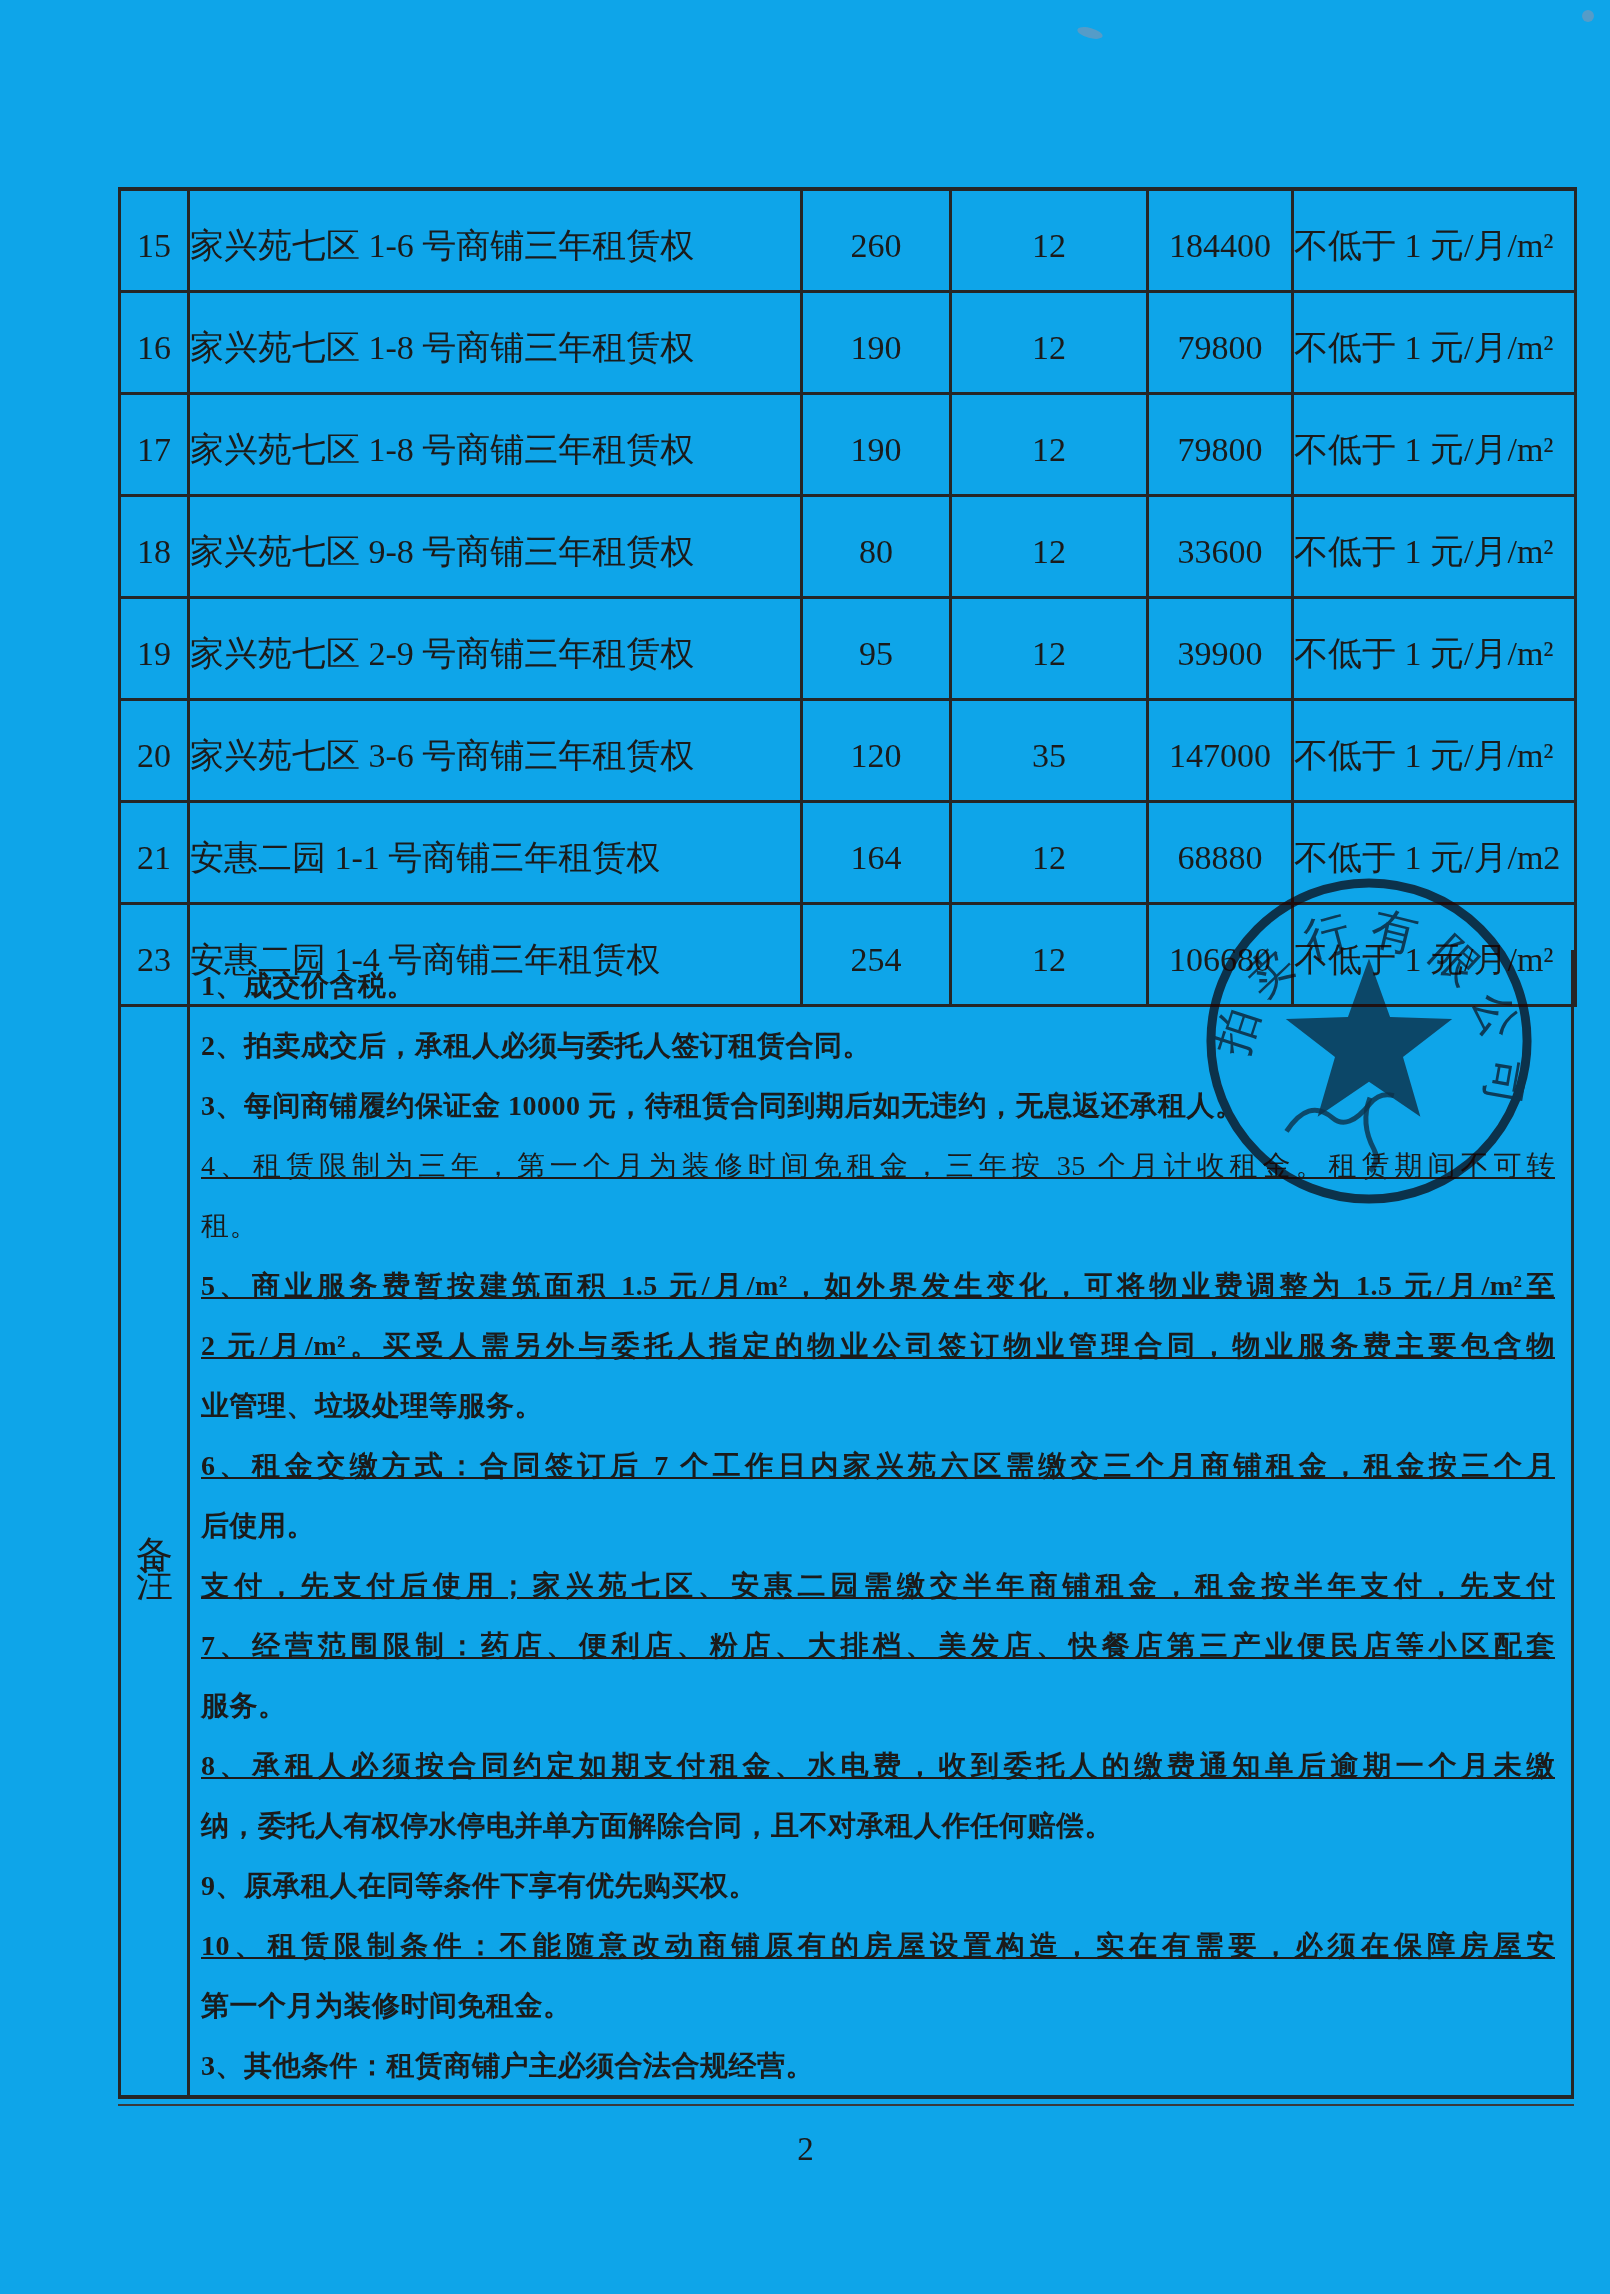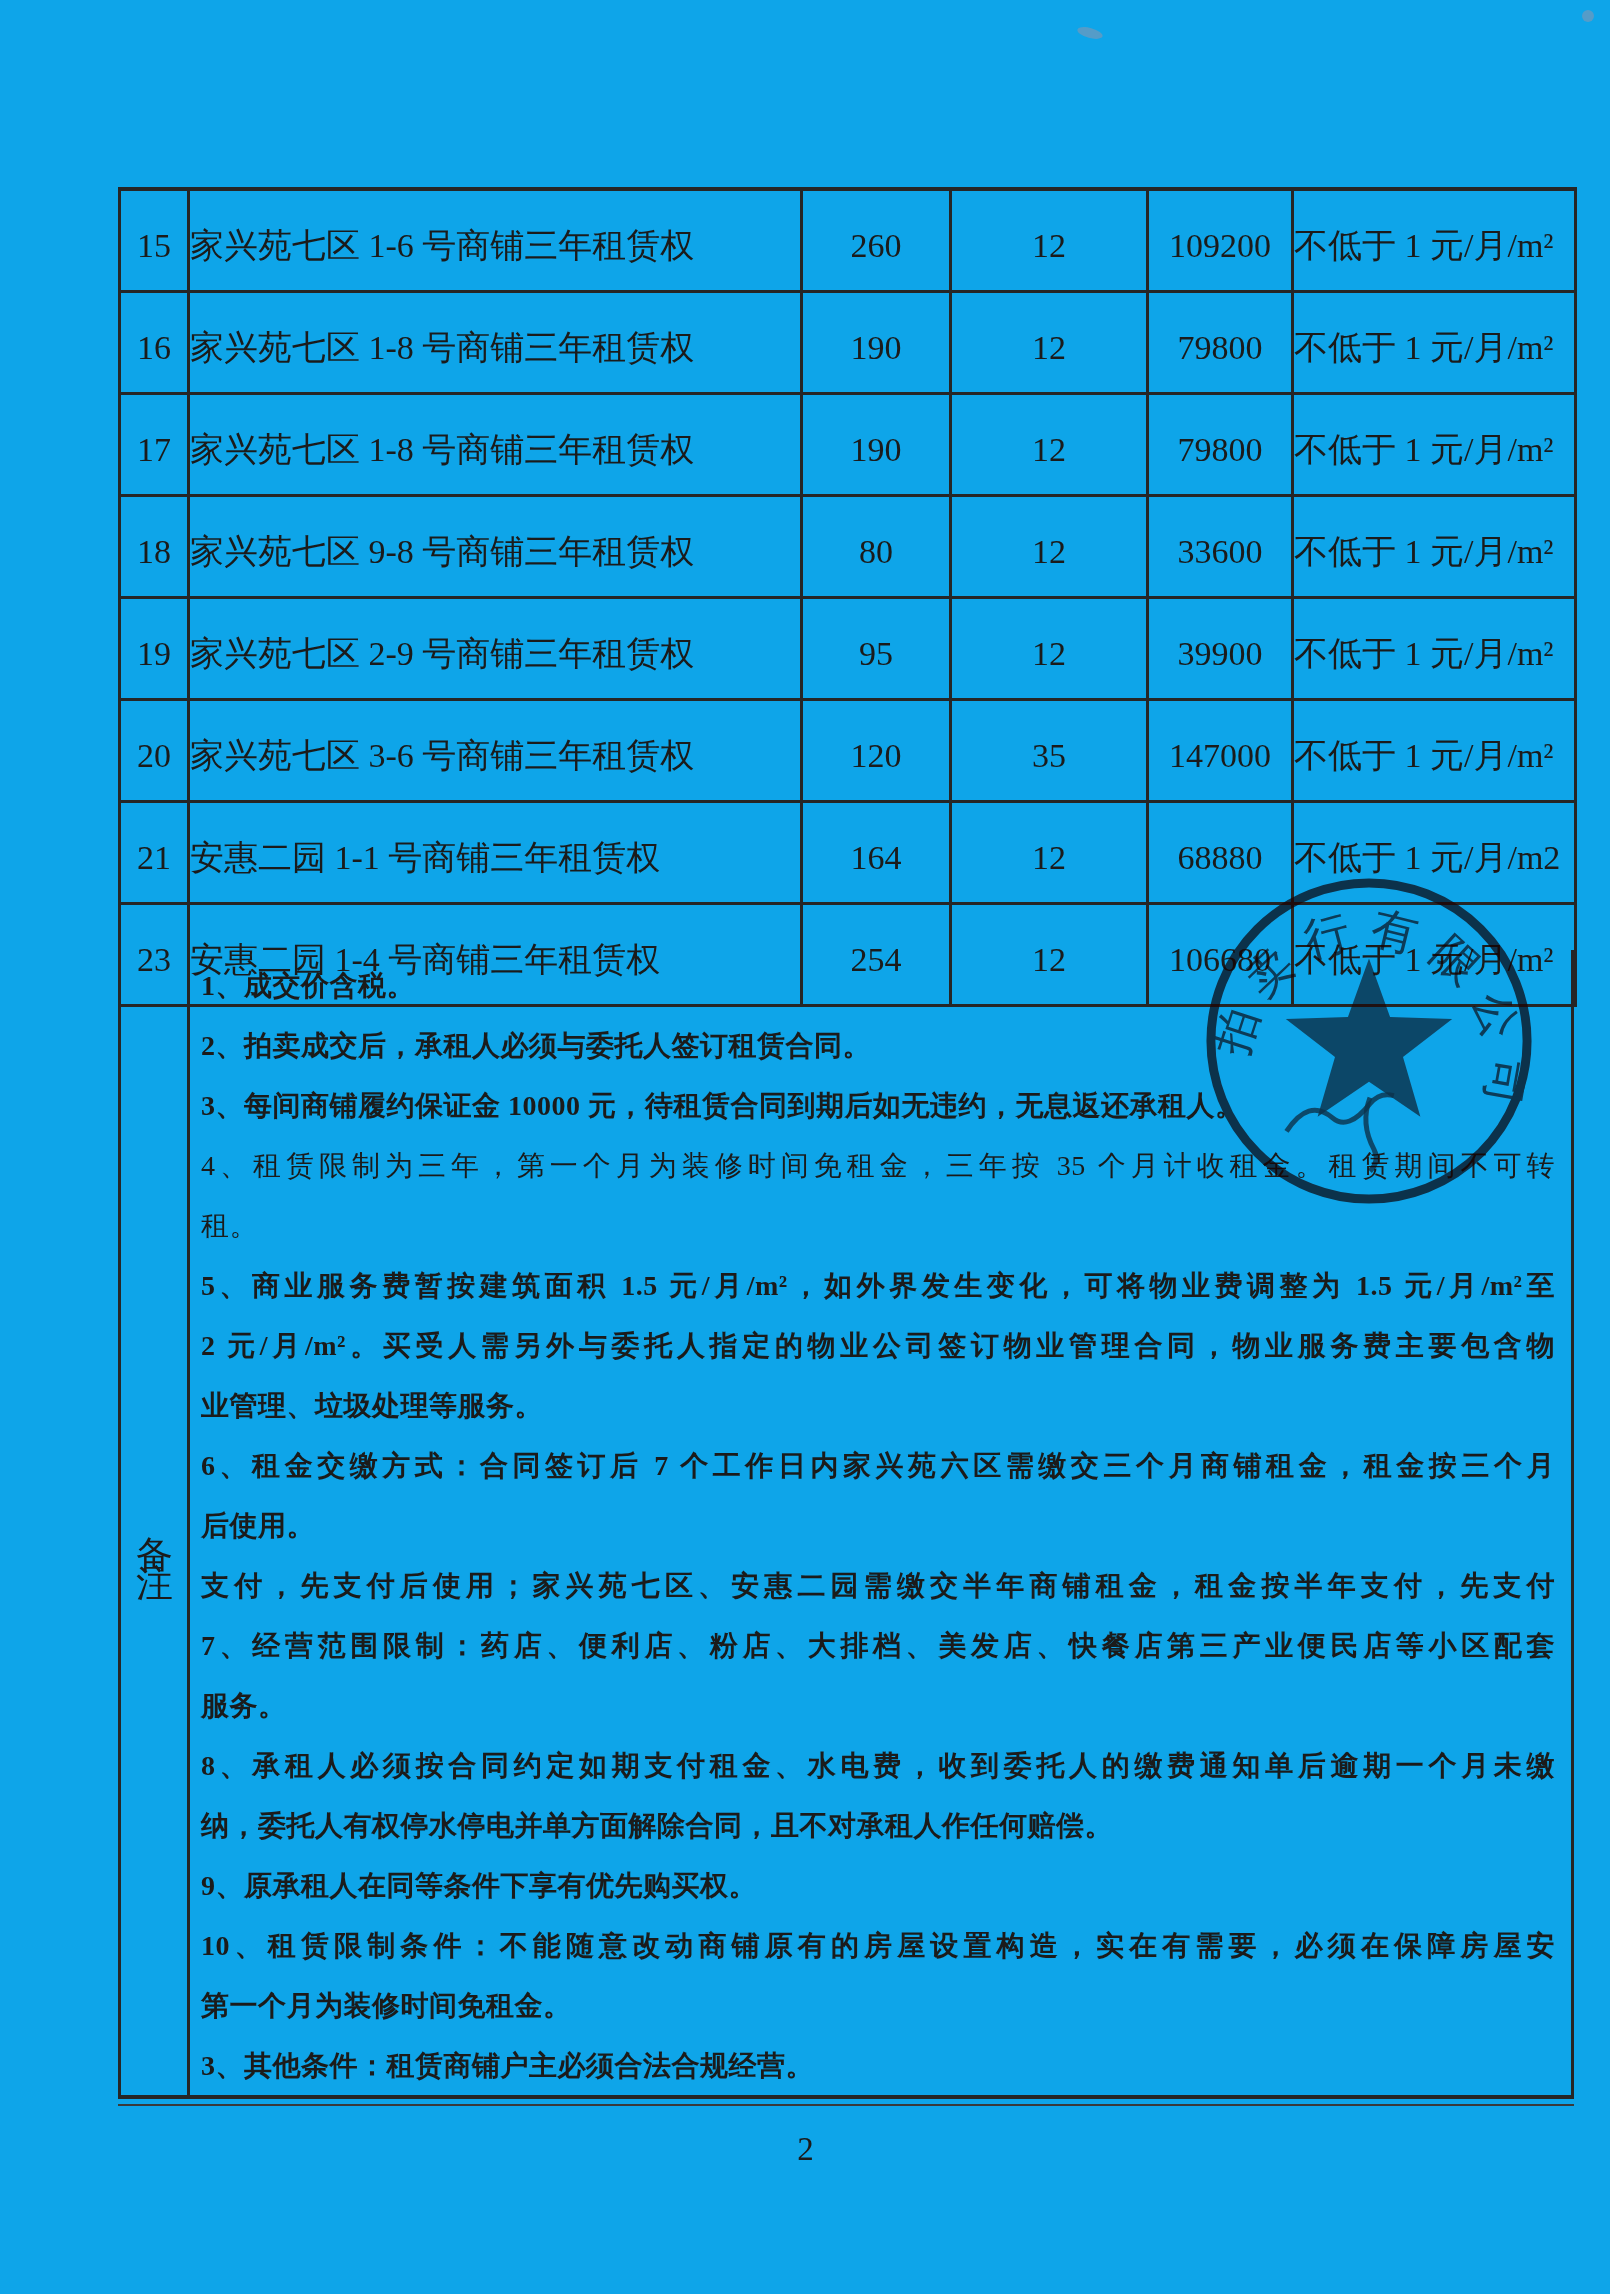--- a/index.html
+++ b/index.html
@@ -58,21 +58,21 @@
   .notes{
     position:absolute;left:72px;right:0;top:0;bottom:0;
     padding:6px 16px 0 8px;
     overflow:hidden;
   }
   .note-line{
     height:60px;line-height:60px;
     font-size:28px;letter-spacing:0.5px;
   }
   .note-line.bold{font-weight:700;}
-  .note-line.just{text-align:justify;text-align-last:justify;}
+  .note-line.just{text-align:justify;text-align-last:justify;text-decoration:underline;}
   .note-line:not(.just){white-space:nowrap;}
   
   .stamp{
     position:absolute;left:1199px;top:871px;
     width:340px;height:340px;
     mix-blend-mode:multiply;
     opacity:.88;
     pointer-events:none;
   }
   
@@ -98,21 +98,21 @@
       <col style="width:197px">
         <col style="width:145px">
         <col style="width:283px">
     </colgroup>
     <tbody id="lots-body">
         <tr>
       <td class="cell-no">15</td>
       <td class="cell-name">家兴苑七区 1-6 号商铺三年租赁权</td>
       <td class="cell-area">260</td>
       <td class="cell-months">12</td>
-      <td class="cell-price">109200</td>
+      <td class="cell-price">184400</td>
       <td class="cell-min-rent">不低于 1 元/月/m²</td>
     </tr>
         <tr>
       <td class="cell-no">16</td>
       <td class="cell-name">家兴苑七区 1-8 号商铺三年租赁权</td>
       <td class="cell-area">190</td>
       <td class="cell-months">12</td>
       <td class="cell-price">79800</td>
       <td class="cell-min-rent">不低于 1 元/月/m²</td>
     </tr>

